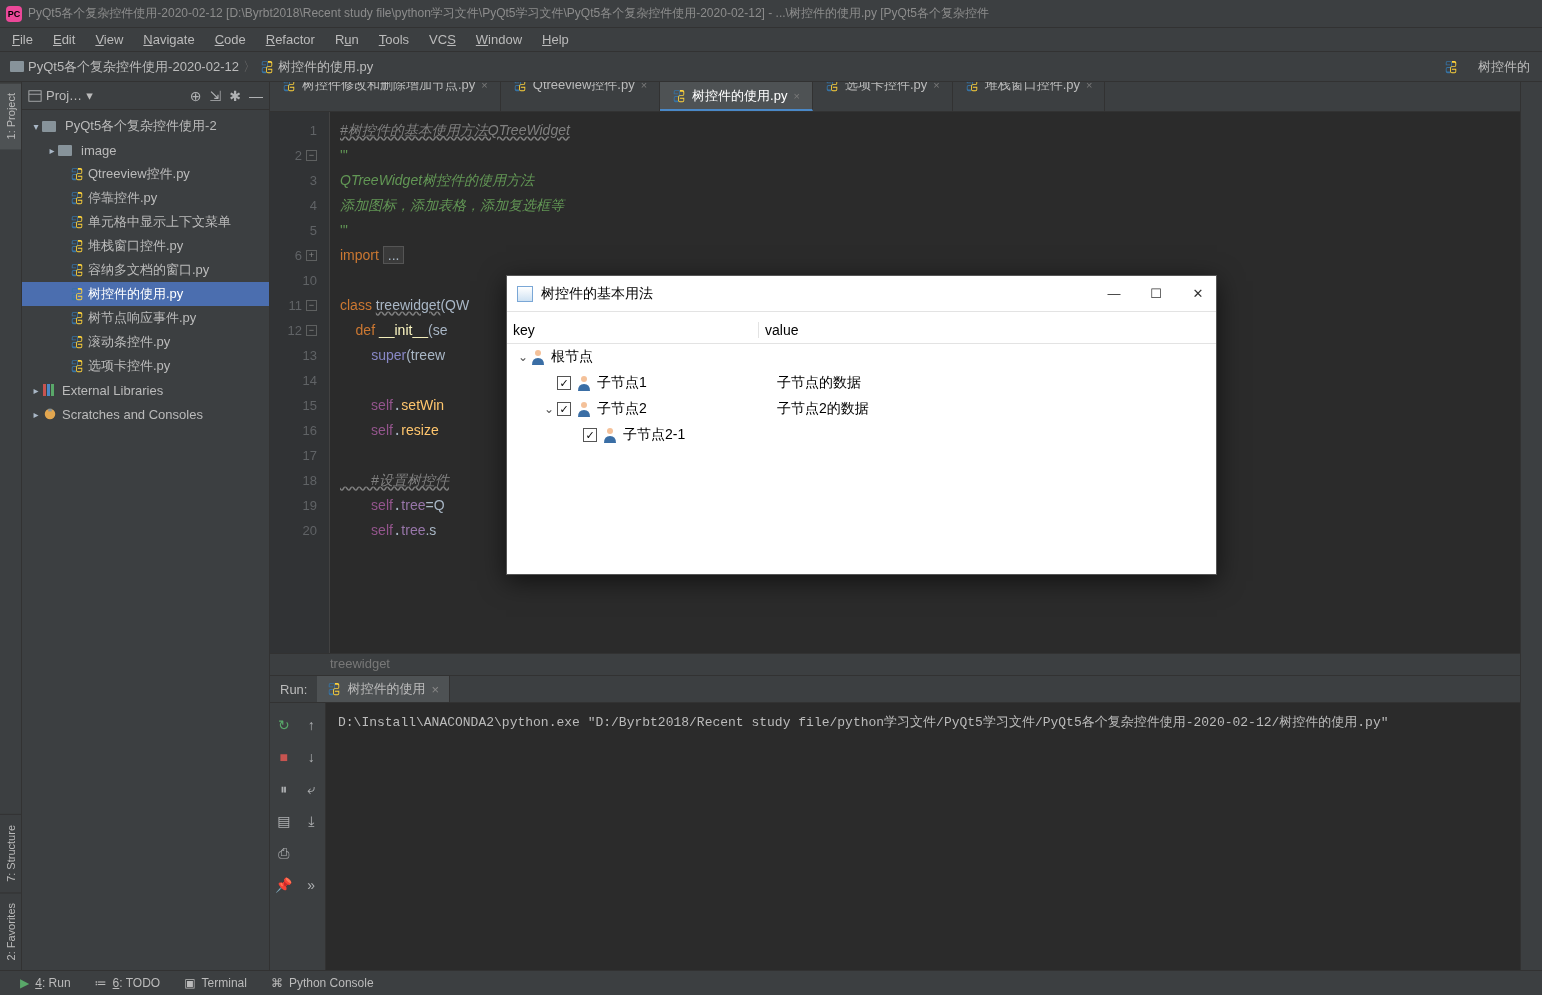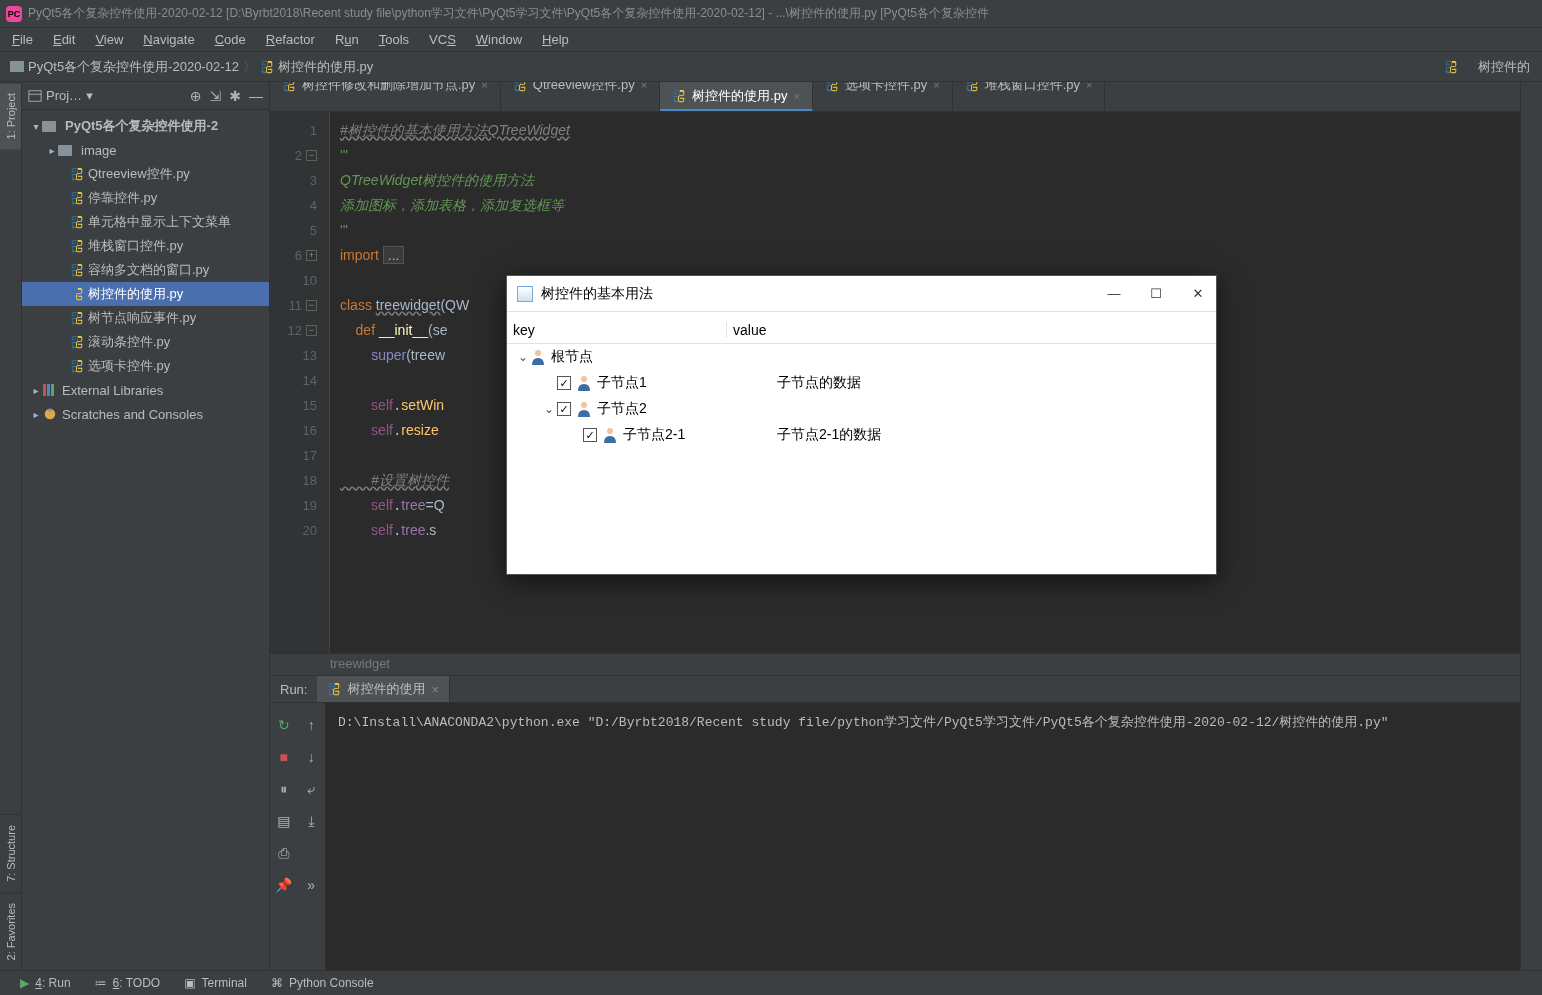--- a/index.html
+++ b/index.html
@@ -90,21 +90,21 @@
 
 
 .qt-window { position:absolute; left:506px; top:275px; width:711px; height:300px; background:#ffffff; color:#000; box-shadow:0 6px 24px rgba(0,0,0,0.6); border:1px solid #555; font-size:14px; }
 .qt-titlebar { height:36px; display:flex; align-items:center; justify-content:space-between; padding:16px 10px; background:#fff; border-bottom:1px solid #e3e3e3; }
 .qt-titlebar-left { display:flex; align-items:center; gap:8px; }
 .qt-appicon { width:16px; height:16px; border:1px solid #7aa7d6; background:linear-gradient(#fff,#cfe2f3); }
 .qt-sysbuttons { display:flex; gap:26px; align-items:center; }
 .qt-sysbuttons .sysbtn { width:16px; height:16px; display:flex; align-items:center; justify-content:center; cursor:pointer; font-size:13px; color:#333; }
 .qt-content { padding:4px 0; }
 .qt-header-row { display:flex; border-bottom:1px solid #e3e3e3; height:28px; align-items:center; }
-.qt-col-key { width:220px; padding-left:6px; border-right:1px solid #e3e3e3;}
+.qt-col-key { width:252px; padding-left:6px; border-right:1px solid #e3e3e3;}
 .qt-col-val { flex:1; padding-left:6px; }
 .qt-tree-row { display:flex; height:26px; align-items:center; }
 .qt-key-cell { width:264px; display:flex; align-items:center; }
 .qt-val-cell { flex:1; padding-left:6px; }
 .qt-arrow { width:16px; text-align:center; font-size:12px; color:#555; }
 .qt-check { width:14px; height:14px; border:1px solid #555; display:inline-flex; align-items:center; justify-content:center; font-size:11px; margin-right:6px; }
 .qt-person { width:14px; height:16px; margin-right:6px; display:inline-block; }
 .qt-person svg { width:14px; height:16px; }
 
 .right-strip { width:22px; background:#3c3f41; border-left:1px solid #323232; }
@@ -189,21 +189,21 @@
       <span class="icon-btn">⊕</span>
       <span class="icon-btn">⇲</span>
       <span class="icon-btn">✱</span>
       <span class="icon-btn">—</span>
     </div>
     <div class="project-tree">
       <div class="tree-row">
         <span class="tree-indent" style="width:4px"></span>
         <span class="tree-arrow">▾</span>
         <span class="folder-icon-inline"></span>
-        <span class="tree-label" style="font-weight:bold">PyQt5各个复杂控件使用-2</span>
+        <span class="tree-label" style="font-weight:normal">PyQt5各个复杂控件使用-2</span>
       </div>
       <div class="tree-row">
         <span class="tree-indent" style="width:20px"></span>
         <span class="tree-arrow">▸</span>
         <span class="folder-icon-inline"></span>
         <span class="tree-label">image</span>
       </div>
       <div id="project-files">
           <div class="tree-row">
             <span class="tree-indent" style="width:44px"></span>
@@ -565,28 +565,28 @@
         <div class="qt-tree-row">
           <div class="qt-key-cell" style="padding-left:34px">
             <span class="qt-arrow">⌄</span>
             <span class="qt-check">✓</span>
             <span class="qt-person"><svg viewBox="0 0 14 16">
                 <circle cx="7" cy="4" r="3" fill="#f4c199"></circle>
                 <path d="M1 16 Q1 9 7 9 Q13 9 13 16 Z" fill="#3a6ea5"></path>
               </svg></span>
             <span>子节点2</span>
           </div>
+          <div class="qt-val-cell">子节点2的数据</div>
         </div>
         <div class="qt-tree-row">
           <div class="qt-key-cell" style="padding-left:60px">
             <span class="qt-arrow"></span>
             <span class="qt-check">✓</span>
             <span class="qt-person"><svg viewBox="0 0 14 16">
                 <circle cx="7" cy="4" r="3" fill="#f4c199"></circle>
                 <path d="M1 16 Q1 9 7 9 Q13 9 13 16 Z" fill="#3a6ea5"></path>
               </svg></span>
             <span>子节点2-1</span>
           </div>
-          <div class="qt-val-cell">子节点2-1的数据</div>
         </div>
       </div>
   </div>
 </div>
 
 </body></html>

